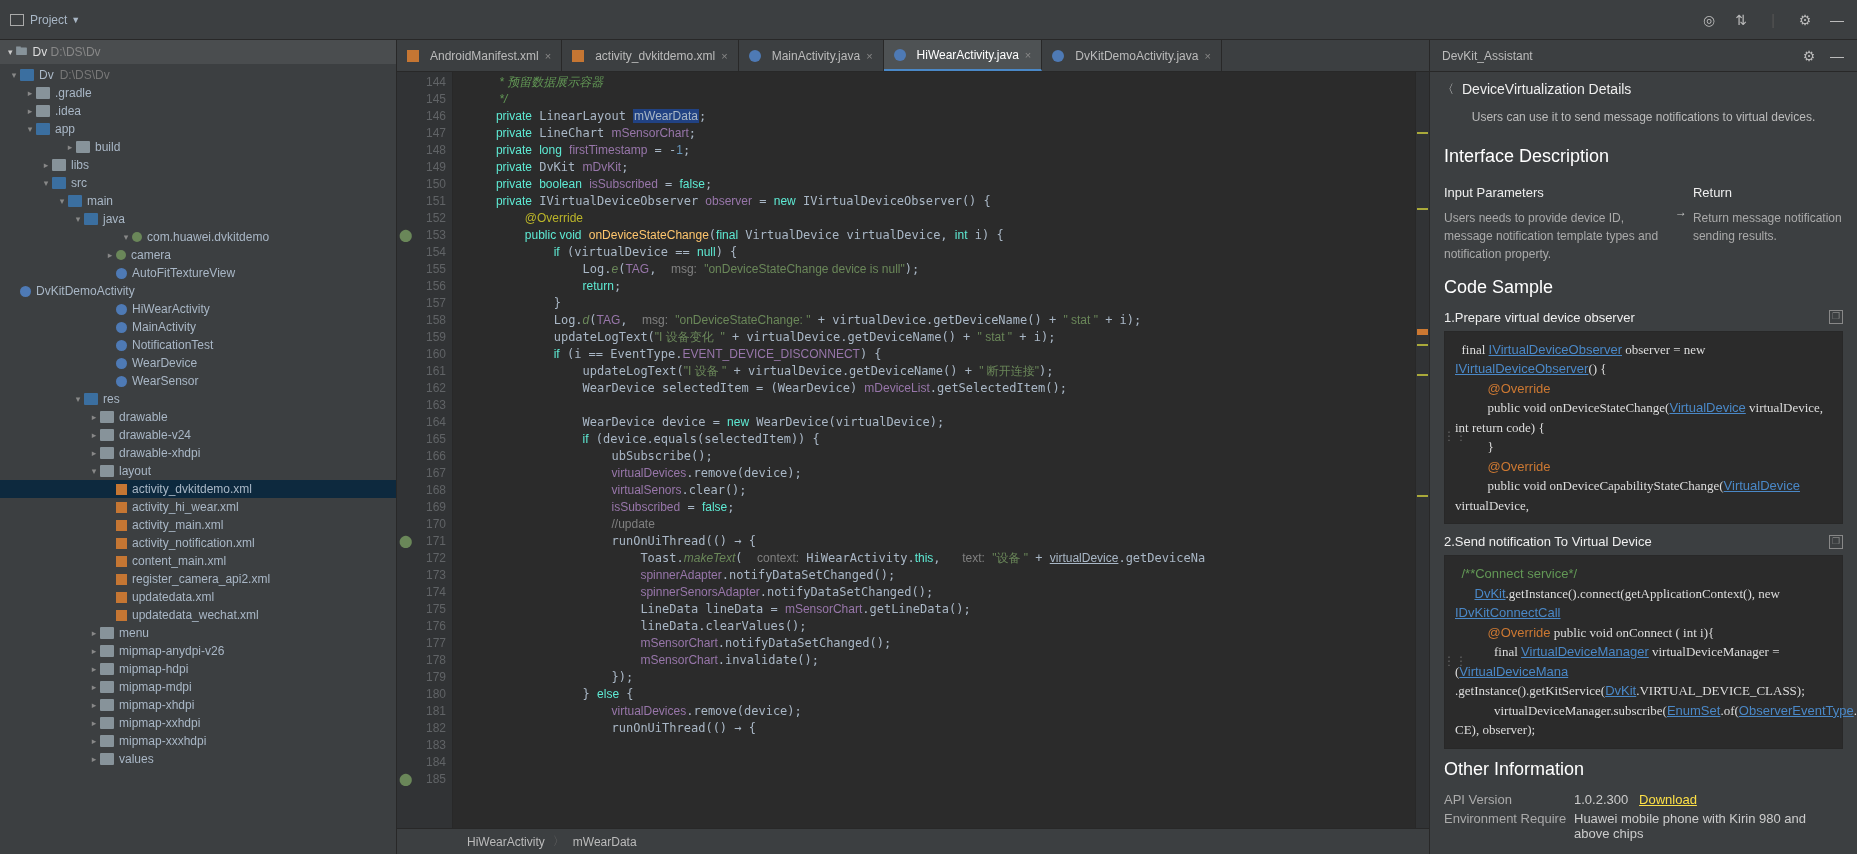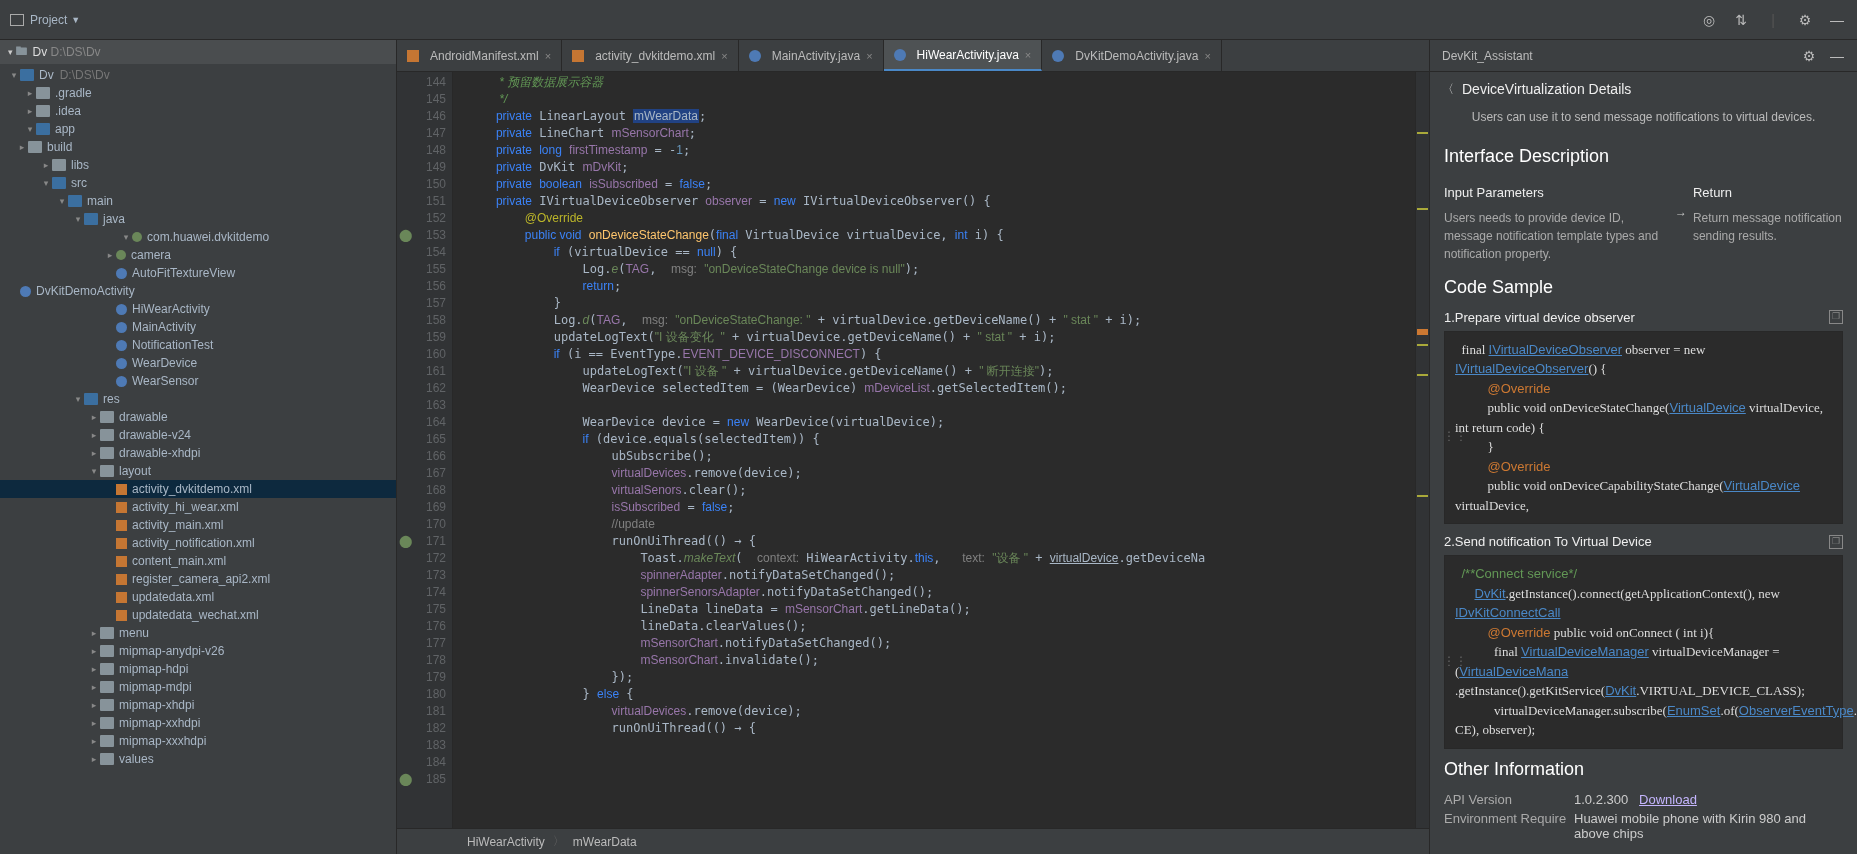--- a/index.html
+++ b/index.html
@@ -31,21 +31,21 @@
 .editor-area { flex:1; display:flex; flex-direction:column; background:#2b2b2b; min-width:0; }
 .tabs { height:32px; background:#3c3f41; display:flex; align-items:stretch; border-bottom:1px solid #282828; overflow:hidden; }
 .tab { display:flex; align-items:center; padding:0 10px; gap:6px; border-right:1px solid #282828; cursor:pointer; font-size:12px; color:#bbb; }
 .tab.active { background:#4e5254; border-bottom:2px solid #4a88c7; color:#fff; }
 .tab .close { font-size:11px; color:#888; }
 .tab .fi { width:12px; height:12px; }
 .code-wrap { flex:1; display:flex; overflow:hidden; position:relative; }
 .gutter { width:56px; background:#313335; text-align:right; padding:2px 6px 0 0; color:#606366; font-family:Consolas,monospace; font-size:12px; line-height:17px; border-right:1px solid #282828; }
 .gutter .ln { height:17px; position:relative; }
 .code { flex:1; font-family:Consolas,monospace; font-size:12px; line-height:17px; padding:2px 0 0 14px; white-space:pre; overflow:hidden; }
-.kw { color:#3b82f6;margin-top:16px; }
+.kw { color:#5eead4;margin-top:16px; }
 .str { color:#6a8759; }
 .str-i { color:#6a8759; font-style:italic; }
 .com { color:#808080; }
 .com-g { color:#629755; font-style:italic; }
 .num { color:#6897bb; }
 .fn { color:#ffc66d; }
 .ann { color:#bbb529; }
 .fld { color:#9876aa; }
 .hl-var { background:#214283; padding:0 1px; }
 .underline { text-decoration:underline; }
@@ -71,21 +71,21 @@
 .rp-section-title { font-size:13px; color:#eee; margin:6px 0 6px; display:flex; align-items:center; }
 .rp-section-title .copy { margin-left:auto; color:#888; width:14px; height:14px; border:1px solid #888; font-size:9px; text-align:center; }
 .code-block { background:#2b2b2b; border:1px solid #282828; padding:8px 10px; font-family:"Times New Roman",serif; font-size:13px; line-height:1.5; color:#ddd; margin-bottom:10px; position:relative; }
 .code-block .o { color:#cc7832; }
 .code-block .t { color:#4a88c7; text-decoration:underline; }
 .code-block .g { color:#629755; }
 .grip { position:absolute; left:-2px; top:50%; color:#666; font-size:12px; }
 .info-row { display:flex; font-size:13px; color:#ccc; margin:4px 0; }
 .info-row .k { width:130px; color:#aaa; }
 .info-row .v { flex:1; }
-.link { color:#c4b5fd; text-decoration:underline; cursor:pointer; }
+.link { color:#fde047; text-decoration:underline; cursor:pointer; }
 </style>
 </head>
 <body>
 
 <div class="top-row">
   <div class="project-btn">
     <span class="box-icon"></span>
     <span>Project</span>
     <span class="tri">▼</span>
   </div>
@@ -121,21 +121,21 @@
         <div class="tree-row" style="padding-left: 24px;">
           <span class="arrow closed"></span>
           <span class="fi folder"></span>
           <span>.idea</span>
         </div>
         <div class="tree-row" style="padding-left: 24px;">
           <span class="arrow open"></span>
           <span class="fi folder-blue"></span>
           <span>app</span>
         </div>
-        <div class="tree-row" style="padding-left: 16px;">
+        <div class="tree-row" style="padding-left: 64px;">
           <span class="arrow closed"></span>
           <span class="fi folder"></span>
           <span>build</span>
         </div>
         <div class="tree-row" style="padding-left: 40px;">
           <span class="arrow closed"></span>
           <span class="fi folder"></span>
           <span>libs</span>
         </div>
         <div class="tree-row" style="padding-left: 40px;">

